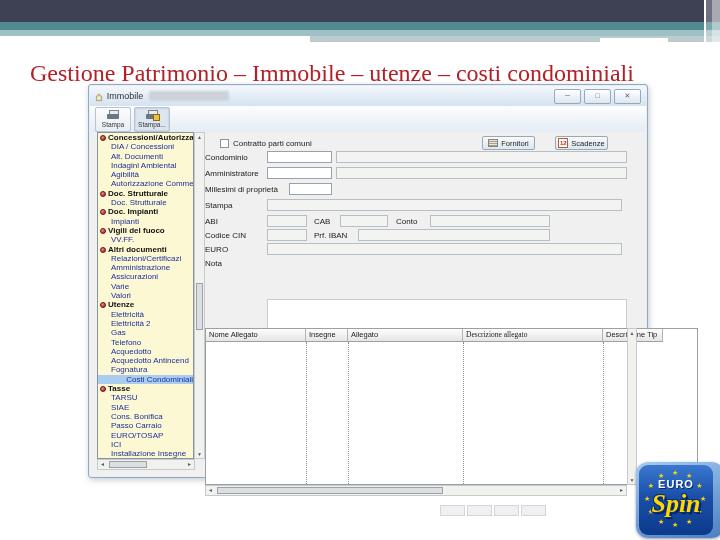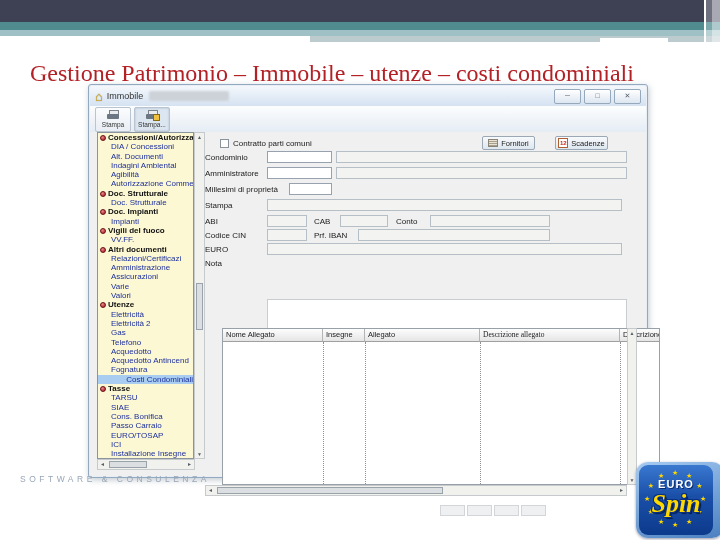--- a/index.html
+++ b/index.html
@@ -87,22 +87,22 @@
       background:linear-gradient(#f8fafc,#dde6ef);font-size:7.5px;color:#222;
       display:flex;align-items:center;justify-content:center;gap:3px;padding:0;
       font-family:"Liberation Sans",sans-serif;}
   .ic-grid{display:inline-block;width:10px;height:8px;background:#e8e2d4;border:1px solid #8a8478;
       box-sizing:border-box;background-image:repeating-linear-gradient(#0000 0 1px,#a89e8c 1px 2px);}
   .ic-cal{display:inline-block;width:10px;height:10px;background:#fff;border:1px solid #b06030;
       box-sizing:border-box;font-size:6px;line-height:9px;font-weight:bold;color:#c02818;text-align:center;}
   .nota{position:absolute;left:177px;top:167px;width:360px;height:30px;background:#fff;
       border:1px solid #c8cdd2;resize:none;box-sizing:border-box;font-size:8px;}
   
-  .tbl{position:absolute;left:115px;top:196px;width:438px;height:157px;background:#fff;
-      border:1px solid #98a0a8;box-sizing:border-box;overflow:hidden;margin-left:17px;}
+  .tbl{position:absolute;left:115px;top:196px;width:493px;height:157px;background:#fff;
+      border:1px solid #98a0a8;box-sizing:border-box;overflow:hidden;}
   .tbl-head{position:absolute;left:0;top:0;width:460px;height:13px;display:flex;}
   .thcell{box-sizing:border-box;flex:none;border-right:1px solid #b4b4b4;border-bottom:1px solid #a0a0a0;
       background:linear-gradient(#fdfdfd,#e5e5e5);font-size:7.5px;line-height:12px;padding-left:3px;
       overflow:hidden;white-space:nowrap;color:#222;}
   .tsep{position:absolute;top:13px;bottom:0;width:0;border-left:1px dotted #909090;}
   .tbl-vs{left:537px;top:196px;width:10px;height:157px;}
   .tbl-hs{left:115px;top:353px;width:422px;height:11px;}
   .tbl-hs .thumb{position:absolute;top:1px;bottom:1px;left:11px;width:224px;
       background:#dcdfe2;border:1px solid #9aa2aa;}
   
@@ -298,21 +298,20 @@
         <span></span>
         <span></span>
         <span></span>
         <span></span>
       </div>
 
     </div>
   </div>
 
   <div class="tek">
-    <div class="tek-tag">SOFTWARE &amp; CONSULENZA</div>
   </div>
 
   <div class="espin">
     <div class="espin-inner">
       <div id="stars">
           <span class="star" style="left: 33px; top: 4px;">★</span>
           <span class="star" style="left: 47px; top: 7.48334px;">★</span>
           <span class="star" style="left: 57.2487px; top: 17px;">★</span>
           <span class="star" style="left: 61px; top: 30px;">★</span>
           <span class="star" style="left: 57.2487px; top: 43px;">★</span>

